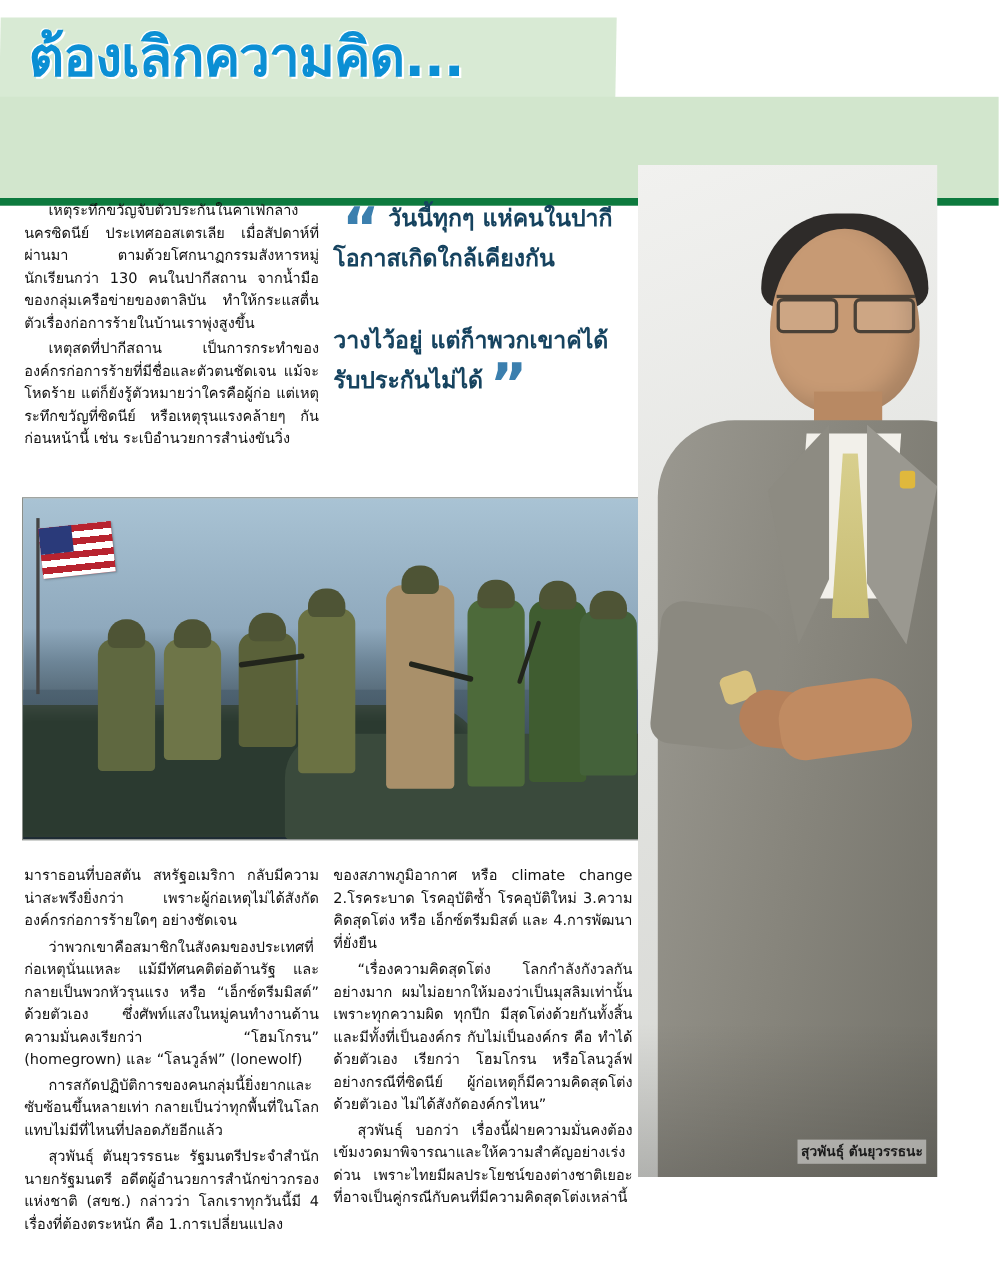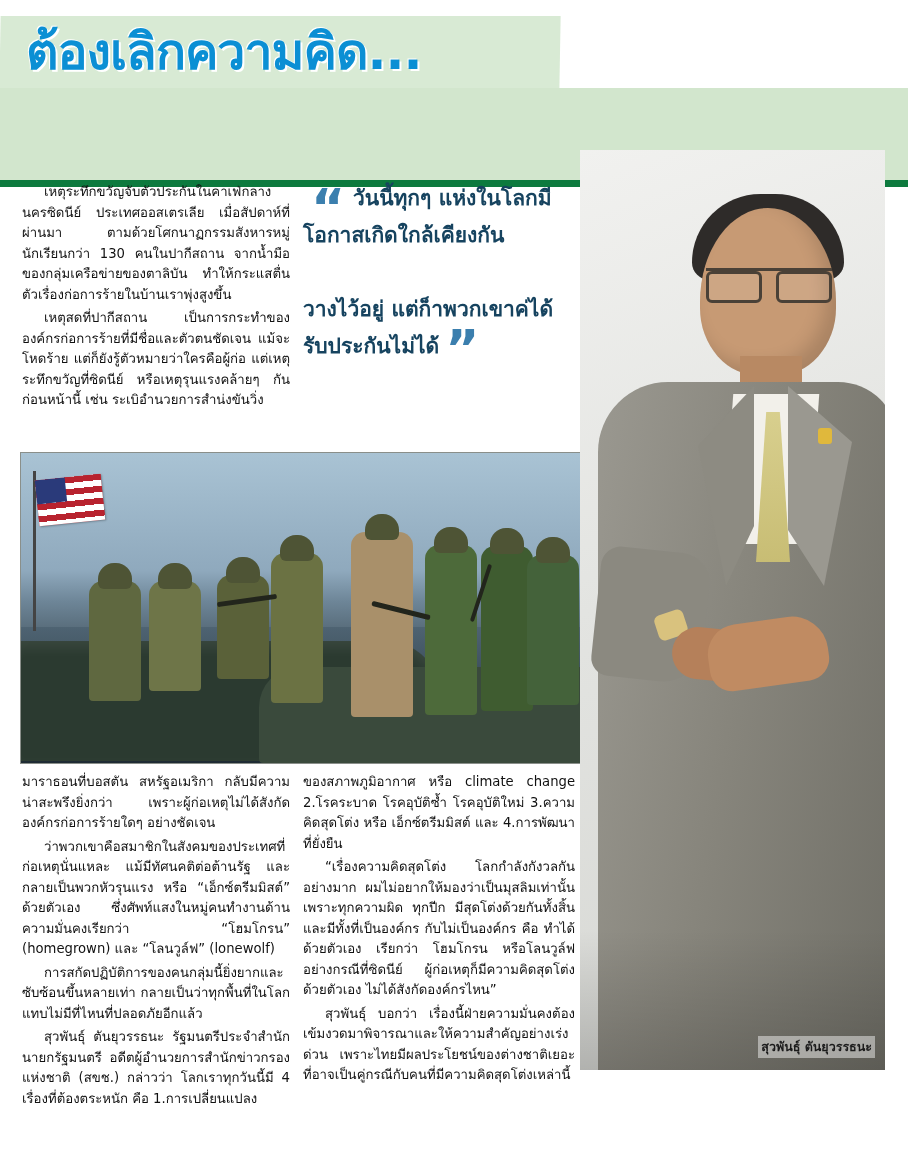--- a/index.html
+++ b/index.html
@@ -80,21 +80,21 @@
     position: absolute;
     font-size: 13.2px;
     line-height: 20.5px;
     color: #111111;
     text-align: justify;
   }
   .col p {
     margin: 0 0 3px 0;
     text-indent: 22px;
   }
-  .col p.noindent { text-indent: 0; }
+  .col p.noindent { text-indent: 0; margin-top: 15px; }
 
   #col-left-top {
     left: 22px;
     top: 182px;
     width: 268px;
   }
 
   
   .pullquote {
     position: absolute;
@@ -246,21 +246,21 @@
     left: 303px;
     top: 772px;
     width: 272px;
   }
 
   
   .portrait {
     position: absolute;
     left: 580px;
     top: 150px;
-    width: 305px;
+    width: 272px;
     height: 920px;
     overflow: hidden;
     background: linear-gradient(#e9e9e7, #dedede 40%, #cfcfcb 100%);
   }
   .p-bg {
     position: absolute;
     inset: 0;
     background: linear-gradient(160deg,#f1f1ef 0%, #e3e4e1 45%, #d5d6d2 100%);
   }
   .p-head {
@@ -433,21 +433,21 @@
   </div>
 
   <div class="col" id="col-left-top">
     <p>เหตุระทึกขวัญจับตัวประกันในคาเฟ่กลางนครซิดนีย์ ประเทศออสเตรเลีย เมื่อสัปดาห์ที่ผ่านมา ตามด้วยโศกนาฏกรรมสังหารหมู่นักเรียนกว่า 130 คนในปากีสถาน จากน้ำมือของกลุ่มเครือข่ายของตาลิบัน ทำให้กระแสตื่นตัวเรื่องก่อการร้ายในบ้านเราพุ่งสูงขึ้น</p>
     <p>เหตุสดที่ปากีสถาน เป็นการกระทำขององค์กรก่อการร้ายที่มีชื่อและตัวตนชัดเจน แม้จะโหดร้าย แต่ก็ยังรู้ตัวหมายว่าใครคือผู้ก่อ แต่เหตุระทึกขวัญที่ซิดนีย์ หรือเหตุรุนแรงคล้ายๆ กันก่อนหน้านี้ เช่น ระเบิอำนวยการสำน่งขันวิ่ง</p>
   </div>
 
   <div class="pullquote">
     <span class="qmark-open">“</span>
     <div class="qtext">
-      <span class="first-line">วันนี้ทุกๆ แห่งในโลกมี</span><br>
+      <span class="first-line">วันนี้ทุกๆ แห่คนในปากี</span><br>
       <span>โอกาสเกิดใกล้เคียงกัน</span><br>
       <br>
       <span>วางไว้อยู่ แต่ก็าพวกเขาค่ได้</span><br>
       <span>รับประกันไม่ได้</span><span class="qmark-close">”</span>
     </div>
   </div>
 
   <div class="photo-soldiers">
     <div class="sea"></div>
     <div class="boat"></div>

